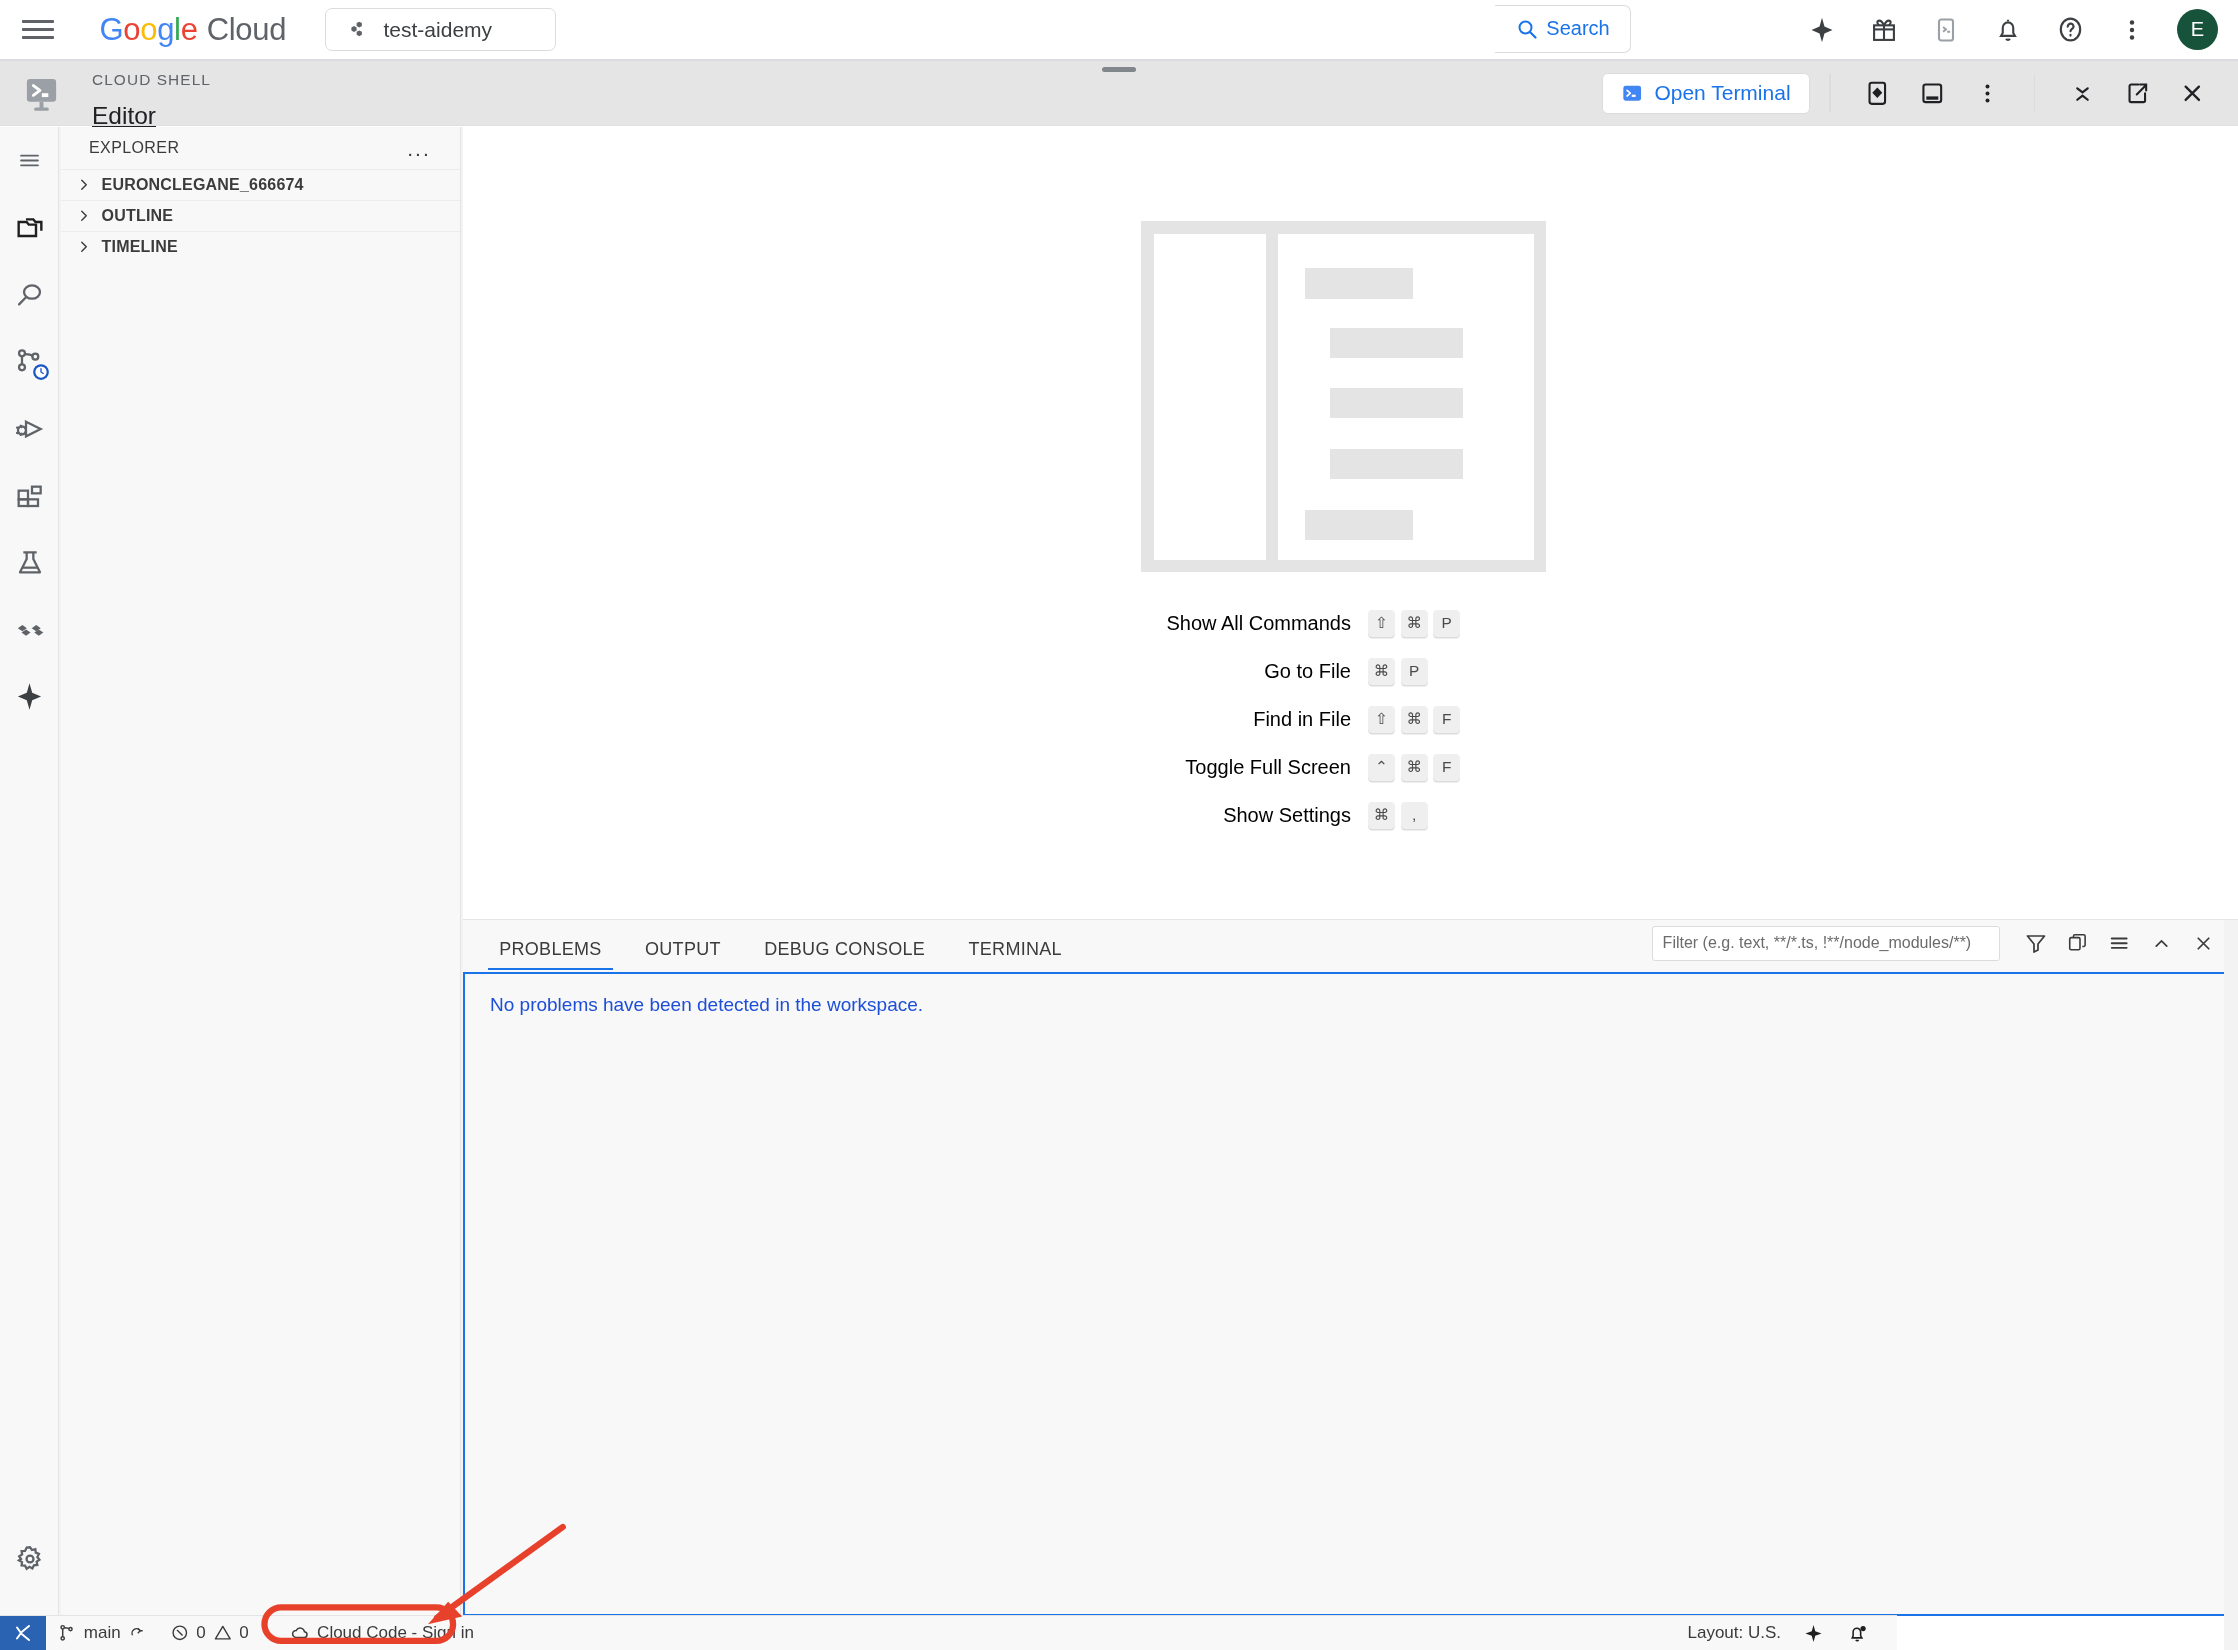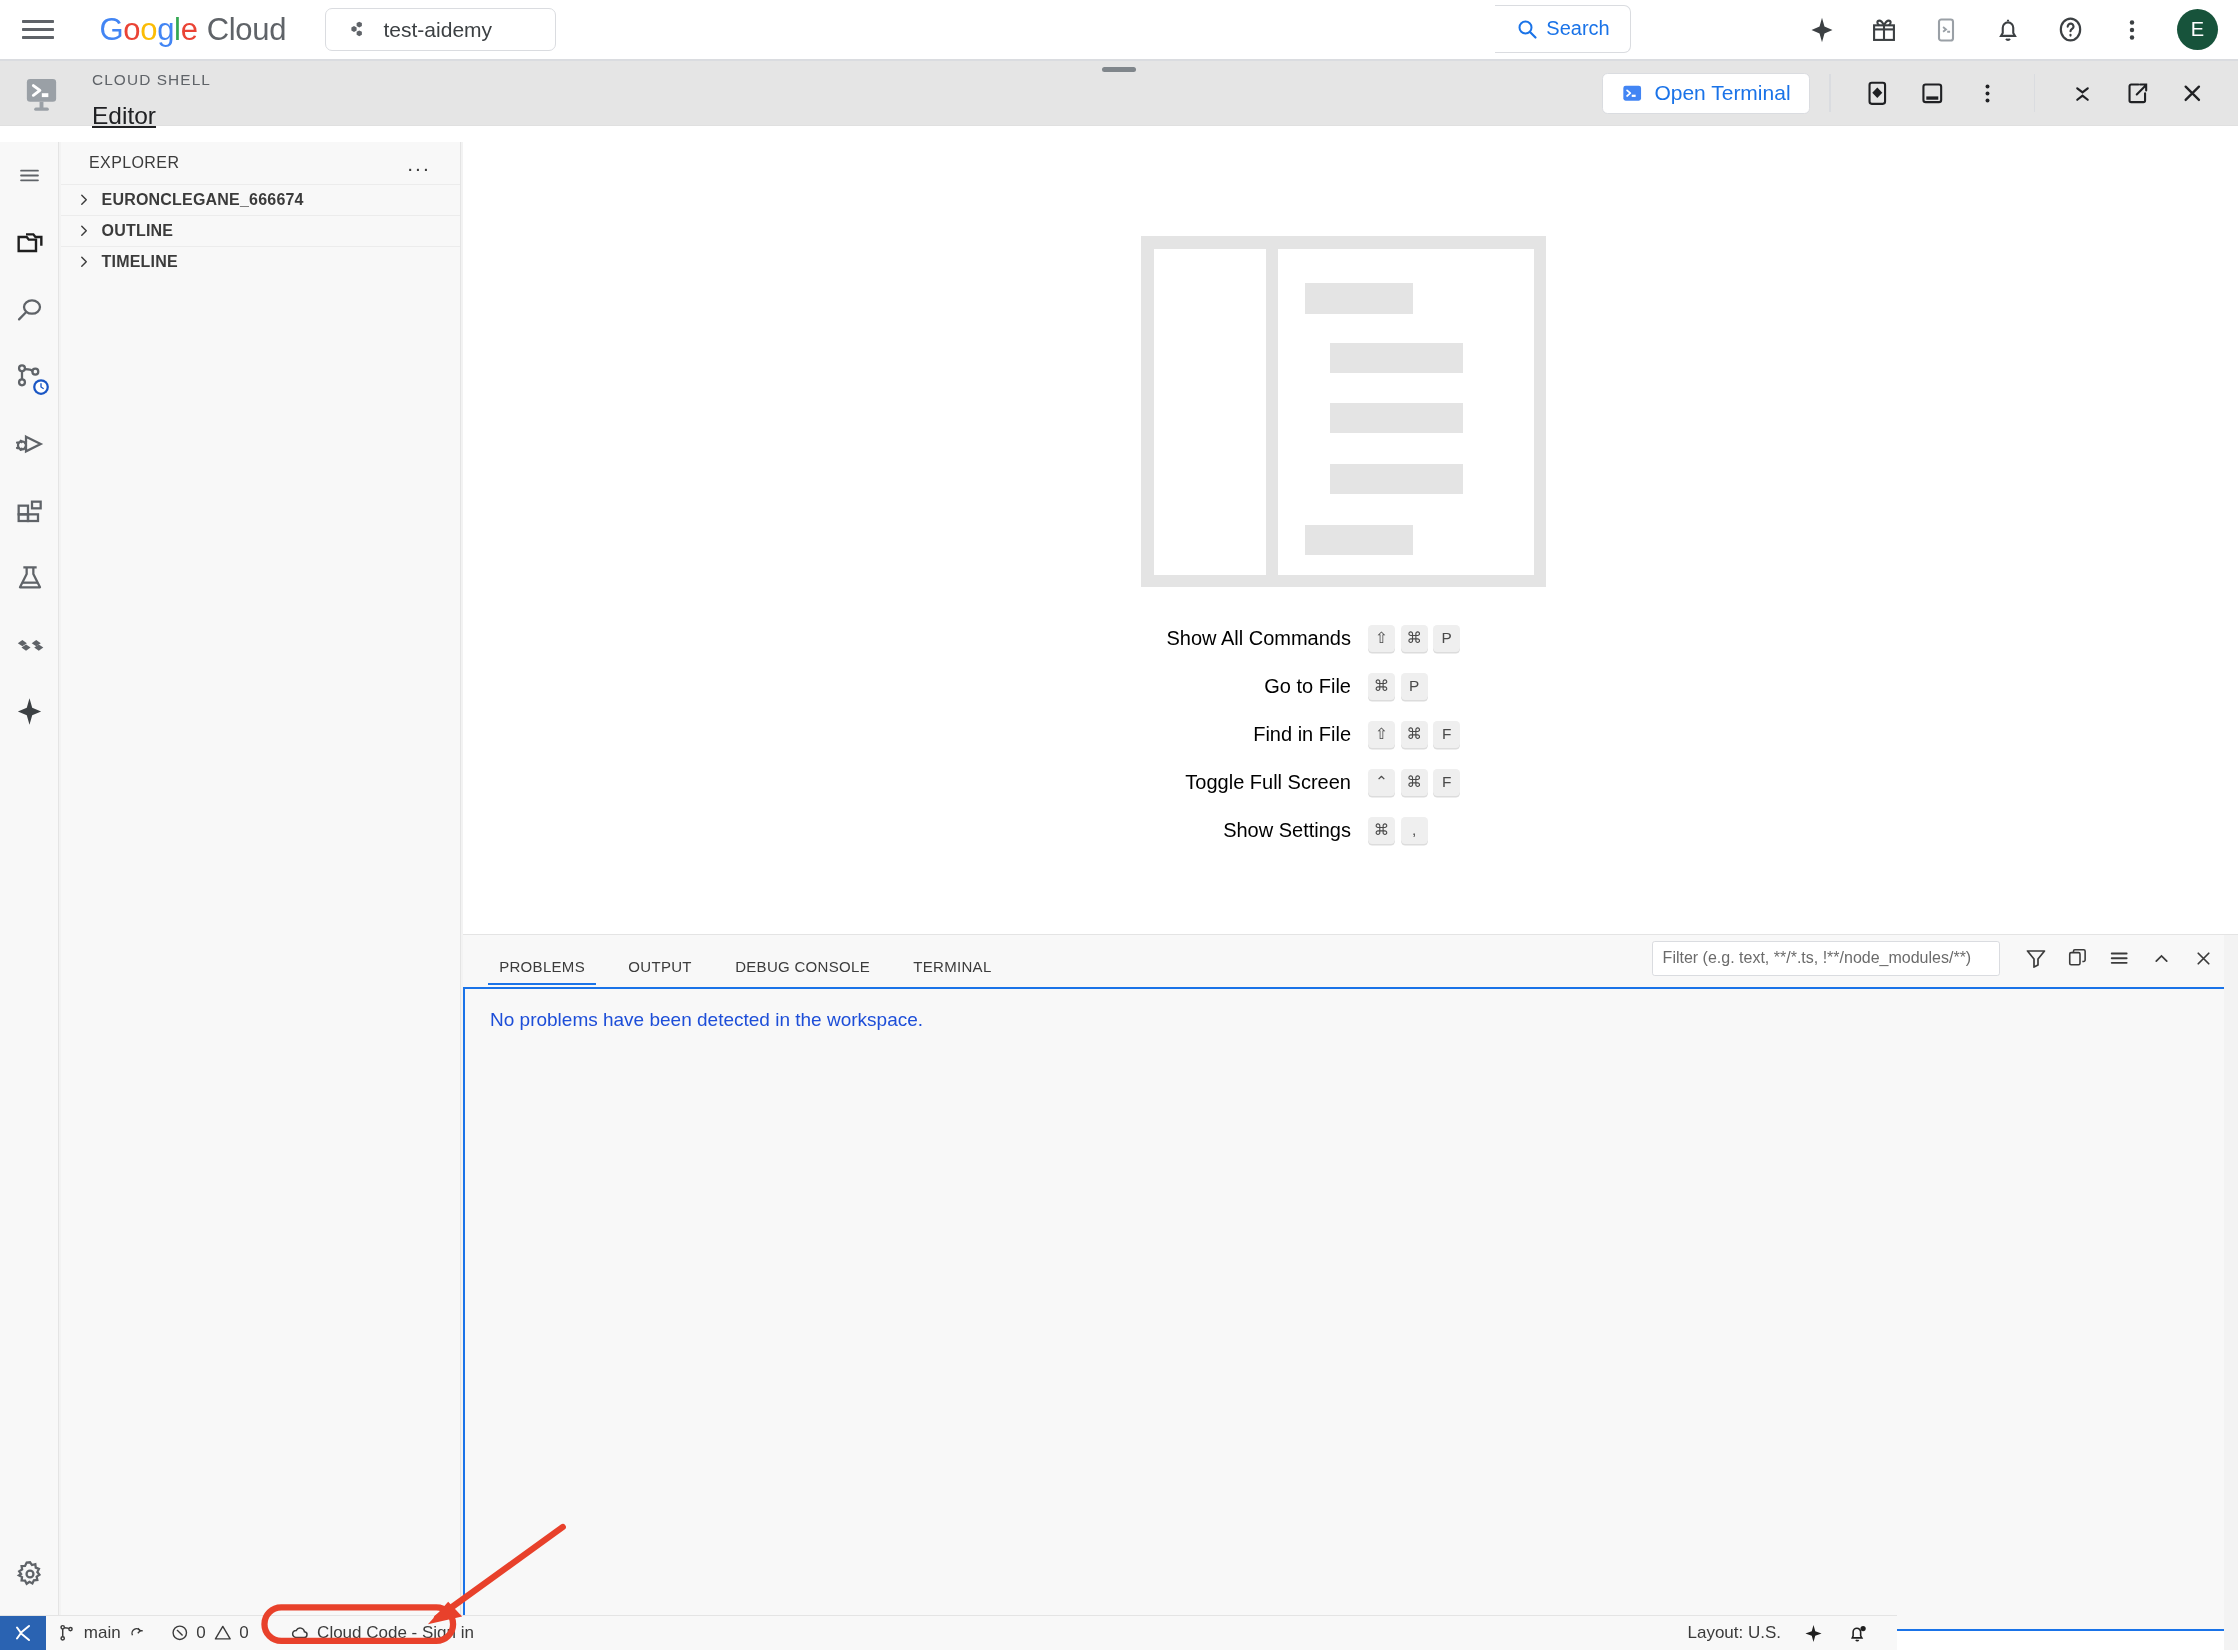--- a/index.html
+++ b/index.html
@@ -98,21 +98,21 @@
   #open-terminal-btn {
     height: 41px; border: 1.4px solid #dadce0; border-radius: 5.6px;
     display: flex; align-items: center; gap: 11.2px; padding: 0 18px;
     cursor: pointer; background: #fff;
   }
   #open-terminal-btn .otlabel { color: #1a73e8; font-size: 21px; white-space: nowrap; }
   .vsep { width: 1.4px; height: 38px; background: #dadce0; margin: 0 19.6px; }
   #cs-actions .ico { width: 38px; height: 38px; display: flex; align-items: center; justify-content: center; cursor: pointer; margin: 0 8.4px; }
 
   
-  #ide { position: absolute; left: 0; top: 142px; width: 2239px; height: 1488px; background: #f3f3f3; border-radius: 22px; }
+  #ide { position: absolute; left: 0; top: 127px; width: 2239px; height: 1488px; background: #f3f3f3; border-radius: 22px; }
 
   #activitybar {
     position: absolute; left: 0; top: 0; width: 59px; height: 1488px;
     background: #f8f8f8; border-right: 1.4px solid #e4e4e4;
   }
   .ab-item { width: 59px; height: 67px; display: flex; align-items: center; justify-content: center; cursor: pointer; position: relative; }
   #ab-settings { position: absolute; left: 0; bottom: 22.4px; }
 
   #sidebar {
     position: absolute; left: 61px; top: 0; width: 400px; height: 1488px;
@@ -155,21 +155,21 @@
     font-size: 15.4px; color: #4a4a4a;
   }
 
   
   #panel {
     position: absolute; left: 463px; top: 792px; width: 1776px; height: 697px;
     background: #f8f8f8; border-top: 1.4px solid #e4e4e4;
   }
   #panel-tabs { height: 50px; display: flex; align-items: flex-end; padding-left: 25px; position: relative; }
   .ptab {
-    font-size: 15px; letter-spacing: 0.3px; color: #3b3b3b;
+    font-size: 18px; letter-spacing: 0.3px; color: #3b3b3b;
     padding: 0 11.2px 8.4px 11.2px; margin-right: 21px; cursor: pointer;
     border-bottom: 2.1px solid transparent;
   }
   .ptab.active { border-bottom-color: #1a73e8; }
 
   #panel-tools { position: absolute; right: 18px; top: 5.6px; display: flex; align-items: center; gap: 0; }
   #filter-box {
     width: 348px; height: 35px; background: #fff;
     border: 1.4px solid #dadce0; border-radius: 2.8px;
     display: flex; align-items: center; padding: 0 9.8px; margin-right: 11.2px;

